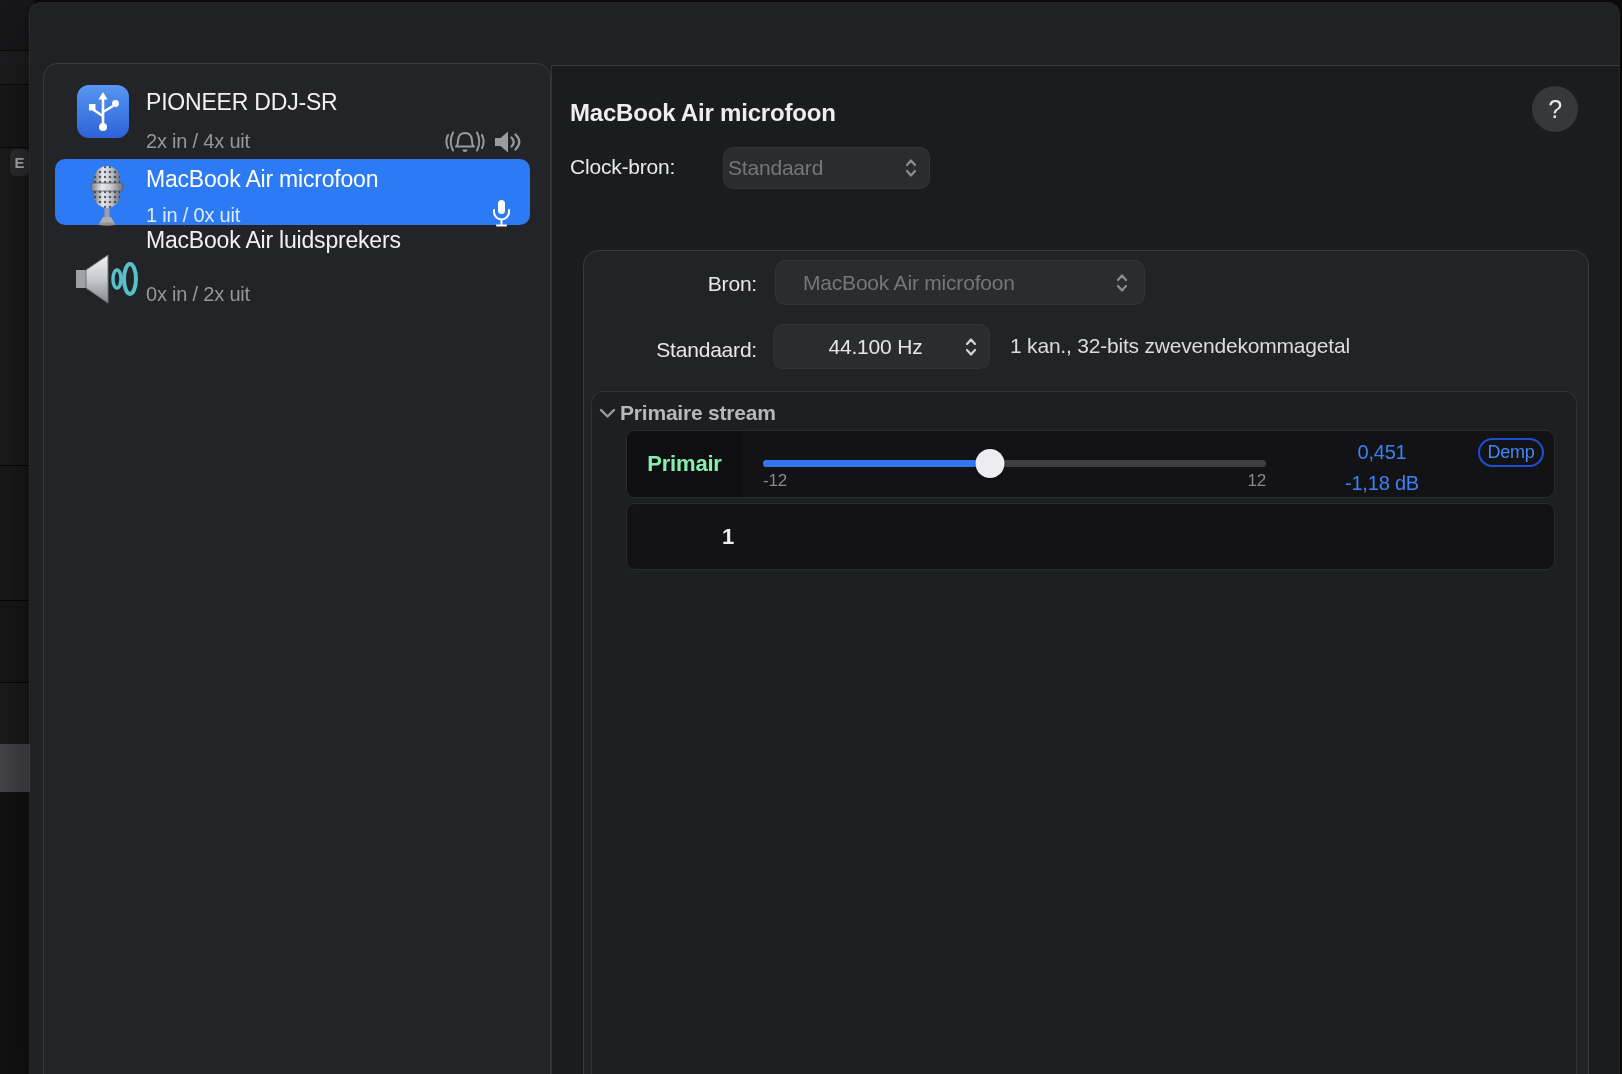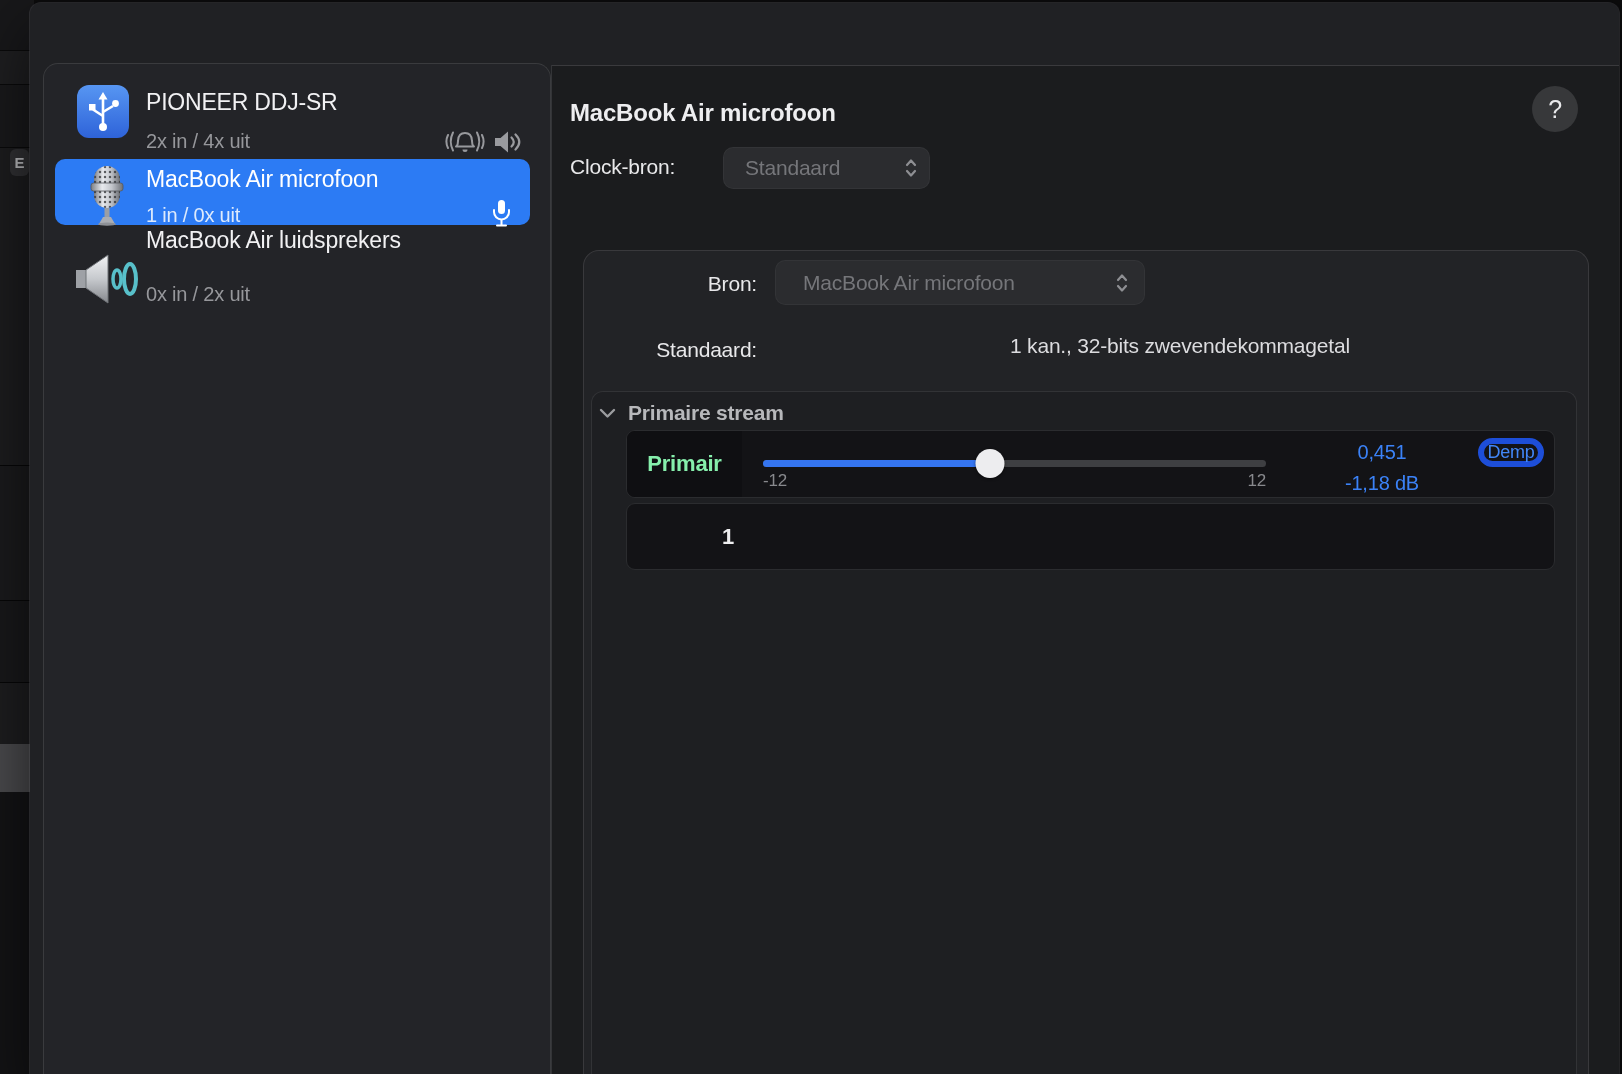--- a/index.html
+++ b/index.html
@@ -46,31 +46,31 @@
   .badge-icons{position:absolute;display:flex;gap:8px;align-items:center;}
   
   .content{position:absolute;left:522px;top:63px;width:1067px;height:1022px;background:#1b1c1e;}
   .heading{position:absolute;left:540px;top:96px;font-size:24px;font-weight:700;color:#eeeef0;}
   .help-btn{position:absolute;left:1502px;top:83px;width:46px;height:46px;border-radius:50%;
     background:#37383a;color:#e9e9eb;font-size:25px;display:flex;align-items:center;
     justify-content:center;}
   .field-label{position:absolute;font-size:21px;color:#e8e8ea;}
   .popup{position:absolute;background:#2b2c2f;border-radius:10px;display:flex;align-items:center;
     font-size:21px;box-shadow:inset 0 0 0 1px rgba(255,255,255,.04);}
-  .popup .val{flex:1;padding-left:22px;white-space:nowrap;}
+  .popup .val{flex:1;padding-left:5px;white-space:nowrap;}
   .popup .chev{margin-right:12px;display:flex;}
   .popup.disabled .val{color:#75767a;}
   .popup.enabled .val{color:#e6e6e8;text-align:center;padding-left:14px;}
   .group-box{position:absolute;left:553px;top:247px;width:1004px;height:840px;
     background:#222326;border:1px solid #39393c;border-radius:16px 16px 0 0;border-bottom:none;}
   .label-right{text-align:right;}
   .fmt-desc{position:absolute;left:980px;top:331px;font-size:21px;color:#dcdcdf;white-space:nowrap;}
   .section-box{position:absolute;left:561px;top:388px;width:984px;height:700px;
     background:#1e1f22;border:1px solid #323336;border-radius:12px 12px 0 0;border-bottom:none;}
-  .section-head{position:absolute;left:569px;top:398px;display:flex;align-items:center;gap:12px;}
+  .section-head{position:absolute;left:569px;top:398px;display:flex;align-items:center;gap:4px;}
   .section-title{font-size:21px;font-weight:600;color:#b7b8bb;}
   .stream-row{position:absolute;left:596px;width:927px;background:#131316;
     border:1px solid #2b2c2f;border-radius:9px;}
   .row-primair{top:427px;height:66px;}
   .row-chan{top:500px;height:65px;}
   .primair-cell{position:absolute;left:0;top:0;width:115px;height:100%;background:#0f0f12;
     border-radius:8px 0 0 8px;display:flex;align-items:center;justify-content:center;
     font-size:22px;font-weight:700;color:#86efac;}
   .chan-num{position:absolute;left:61px;top:0;width:80px;height:100%;display:flex;
     align-items:center;justify-content:center;font-size:22px;font-weight:700;color:#eeeef0;}
@@ -79,21 +79,21 @@
   .track{position:absolute;left:0;top:6px;width:100%;height:7px;border-radius:4px;background:#3e3f42;}
   .fill{position:absolute;left:0;top:6px;height:7px;border-radius:4px 0 0 4px;background:#3575f0;}
   .thumb{position:absolute;top:-5px;width:29px;height:29px;border-radius:50%;background:#ededef;
     transform:translateX(-50%);box-shadow:0 1px 3px rgba(0,0,0,.5);}
   .tick{position:absolute;top:40px;font-size:17px;color:#88898d;}
   .tick-min{left:136px;}
   .tick-max{left:594px;width:45px;text-align:right;}
   .val-col{position:absolute;left:704px;top:6px;width:102px;text-align:center;font-size:20px;
     color:#3b82f7;line-height:31px;}
   .demp-btn{position:absolute;left:851px;top:7px;width:66px;height:29px;border-radius:15px;
-    border:6px solid #1d4ed8;color:#4287f8;font-size:18px;display:flex;align-items:center;
+    border:2px solid #1d4ed8;color:#4287f8;font-size:18px;display:flex;align-items:center;
     justify-content:center;background:transparent;box-sizing:border-box;}
   svg{display:block;}
 </style>
 </head>
 <body>
 
 <div class="screen">
 
   <div class="bg-strip">
     <div class="band b1"></div>
@@ -247,20 +247,31 @@
         <svg width="14" height="24" viewBox="0 0 14 24">
           <g stroke="#8e8f93" stroke-width="2.2" fill="none" stroke-linecap="round" stroke-linejoin="round">
             <path d="M3 9 L7 4.5 L11 9"></path>
               <path d="M3 15 L7 19.5 L11 15"></path>
           </g>
         </svg>
       </span>
     </div>
 
     <div class="field-label label-right" style="left:540px;top:335px;width:187px;">Standaard:</div>
+    <div class="popup enabled" style="left:743px;top:321px;width:217px;height:45px;">
+      <span class="val">44.100 Hz</span>
+      <span class="chev">
+        <svg width="14" height="24" viewBox="0 0 14 24">
+          <g stroke="#d2d3d6" stroke-width="2.2" fill="none" stroke-linecap="round" stroke-linejoin="round">
+            <path d="M3 9 L7 4.5 L11 9"></path>
+              <path d="M3 15 L7 19.5 L11 15"></path>
+          </g>
+        </svg>
+      </span>
+    </div>
     <div class="fmt-desc">1 kan., 32-bits zwevendekommagetal</div>
 
     <div class="section-box"></div>
     <div class="section-head">
       <span>
         <svg width="17" height="11" viewBox="0 0 17 11">
           <path d="M2 2 L8.5 8.5 L15 2" fill="none" stroke="#9b9c9f" stroke-width="2.4" stroke-linecap="round" stroke-linejoin="round"></path>
         </svg>
       </span>
       <span class="section-title">Primaire stream</span>

